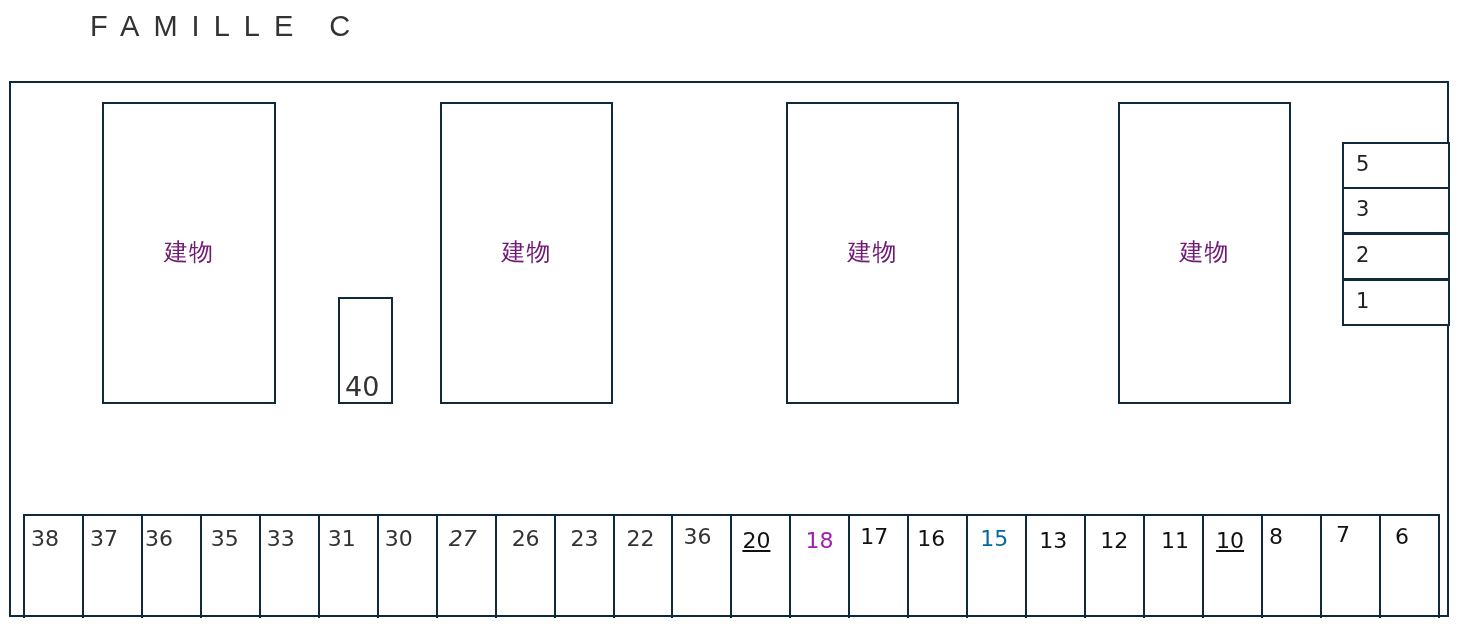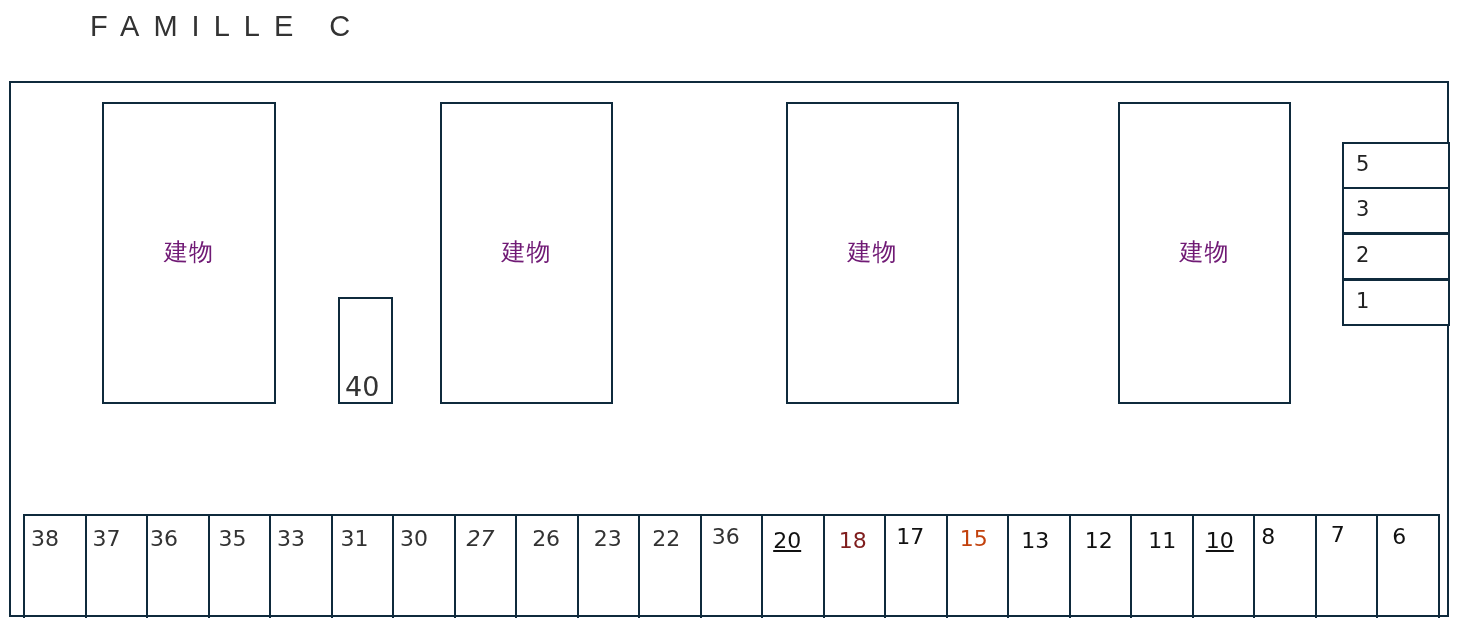--- a/index.html
+++ b/index.html
@@ -175,27 +175,30 @@
   <div class="cell">
       <span class="label" style="left:12px;">22</span>
     </div>
   <div class="cell">
       <span class="label" style="left:10px; top:8px;">36</span>
     </div>
   <div class="cell">
       <span class="label" style="left:10px; top:12px; color:#111;text-decoration:underline;">20</span>
     </div>
   <div class="cell">
-      <span class="label" style="left:14px; top:12px; color:#7f1d1d;">18</span>
+      <span class="label" style="left:14px; top:12px; color:#a21caf;">18</span>
     </div>
   <div class="cell">
       <span class="label" style="left:10px; top:8px; color:#111;">17</span>
     </div>
   <div class="cell">
-      <span class="label" style="left:12px; top:10px; color:#c2410c;">15</span>
+      <span class="label" style="left:8px; top:10px; color:#111;">16</span>
+    </div>
+  <div class="cell">
+      <span class="label" style="left:12px; top:10px; color:#0369a1;">15</span>
     </div>
   <div class="cell">
       <span class="label" style="left:12px; top:12px; color:#111;">13</span>
     </div>
   <div class="cell">
       <span class="label" style="left:14px; top:12px; color:#111;">12</span>
     </div>
   <div class="cell">
       <span class="label" style="left:16px; top:12px; color:#111;">11</span>
     </div>

